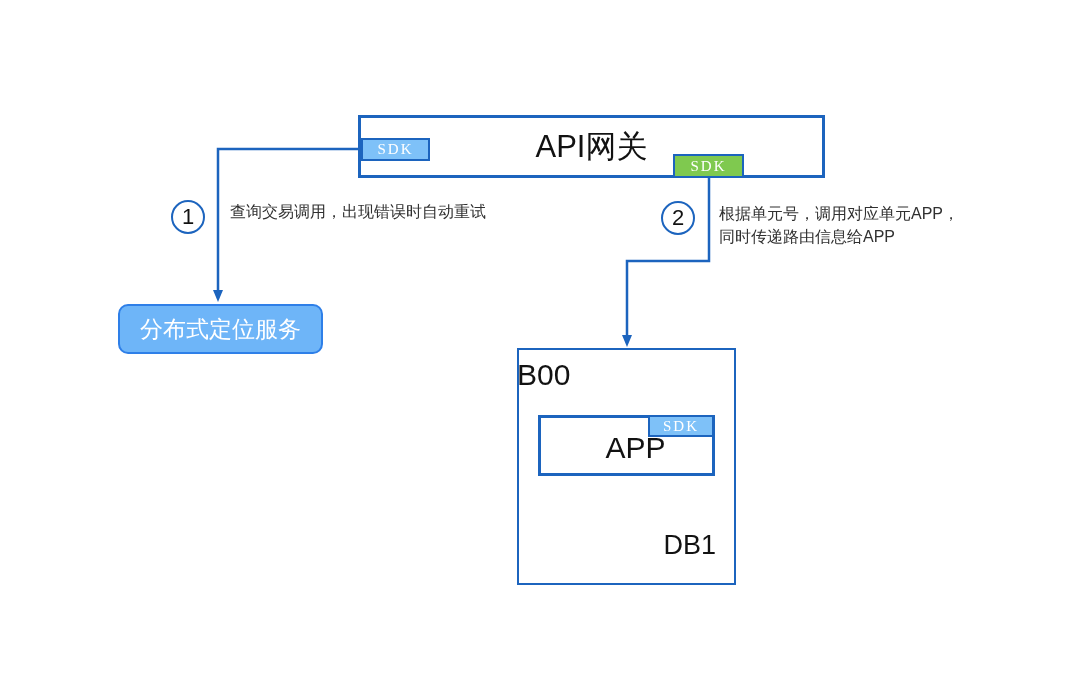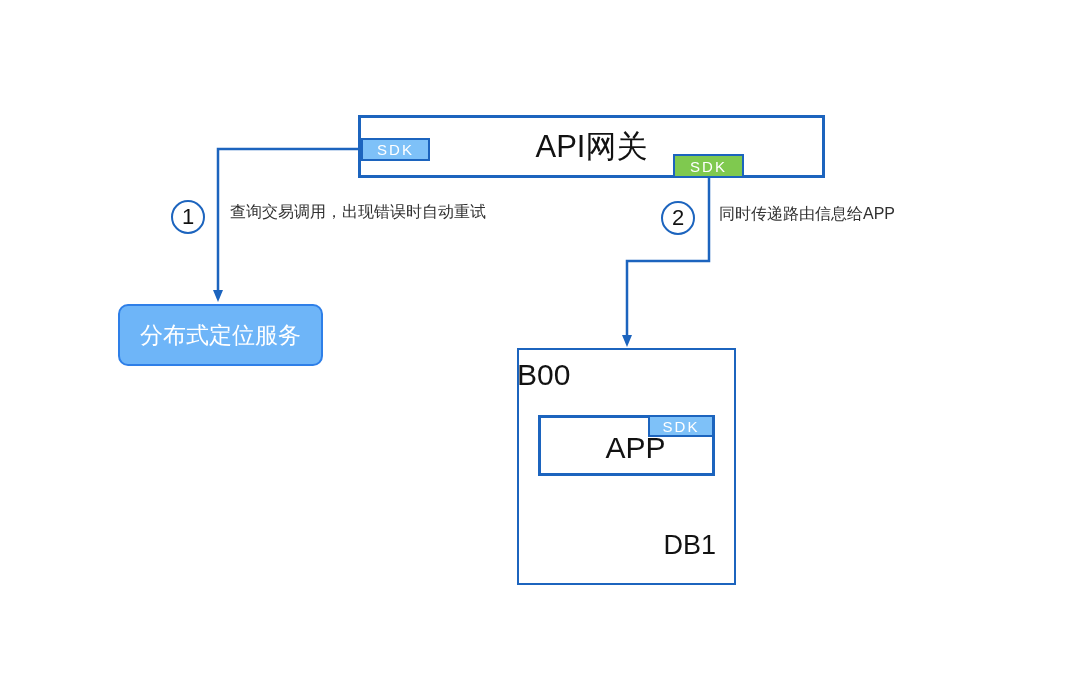--- a/index.html
+++ b/index.html
@@ -19,36 +19,36 @@
   .arrowhead{fill:var(--accent);}
   .cyl-stroke{stroke:var(--accent);stroke-width:2.5;}
 
   .box{position:absolute;background:#fff;border:3px solid var(--accent);box-sizing:border-box;z-index:2;}
   .api-box{left:358px;top:115px;width:467px;height:63px;}
   .api-title{position:absolute;left:358px;top:121px;width:467px;height:52px;z-index:3;
     display:flex;align-items:center;justify-content:center;font-size:31px;color:#121212;}
 
   .sdk-tag{position:absolute;z-index:4;box-sizing:border-box;border:2px solid var(--accent);
     display:flex;align-items:center;justify-content:center;
-    color:var(--label-white);font-size:15px;letter-spacing:2px;}
+    color:var(--label-white);font-size:15px;letter-spacing:2px;font-family:Liberation Serif, serif;}
   .sdk-left{left:361px;top:138px;width:69px;height:23px;background:var(--sdk-blue);}
   .sdk-green{left:673px;top:154px;width:71px;height:24px;background:var(--sdk-green);}
   .sdk-app{left:648px;top:415px;width:66px;height:22px;background:var(--sdk-blue);}
 
   .step-circle{position:absolute;z-index:3;width:34px;height:34px;border-radius:50%;
     border:2px solid var(--accent);box-sizing:border-box;background:#fff;
     display:flex;align-items:center;justify-content:center;
     font-size:22px;color:#121212;}
   .step1-circle{left:171px;top:200px;}
   .step2-circle{left:661px;top:201px;}
   .step-text{position:absolute;z-index:3;color:var(--text-dark);font-size:16px;line-height:23px;white-space:nowrap;}
   .step1-text{left:230px;top:200px;}
   .step2-text{left:719px;top:202px;}
 
-  .service-box{position:absolute;z-index:3;left:118px;top:304px;width:205px;height:62px;
+  .service-box{position:absolute;z-index:3;left:118px;top:304px;width:205px;height:50px;
     box-sizing:border-box;background:var(--service-fill);border:2.5px solid var(--service-border);
     border-radius:10px;display:flex;align-items:center;justify-content:center;
     color:var(--label-white);font-size:23px;white-space:nowrap;}
 
   .b00-box{left:517px;top:348px;width:219px;height:237px;border-width:2.5px;}
   .b00-title{position:absolute;z-index:3;left:517px;top:358px;width:219px;
     font-size:30px;color:#121212;}
   .app-box{left:538px;top:415px;width:177px;height:61px;z-index:3;}
   .app-title{position:absolute;z-index:4;left:538px;top:431px;width:195px;text-align:center;
     font-size:30px;color:#121212;}
@@ -84,20 +84,21 @@
   <div class="api-title">API网关</div>
 
   <div class="sdk-tag sdk-left">SDK</div>
   <div class="sdk-tag sdk-green">SDK</div>
 
   <div class="step-circle step1-circle">1</div>
   <div class="step-text step1-text">查询交易调用，出现错误时自动重试</div>
 
   <div class="step-circle step2-circle">2</div>
   <div class="step-text step2-text">
+    <div>根据单元号，调用对应单元APP，</div>
     <div>同时传递路由信息给APP</div>
   </div>
 
   <div class="service-box">分布式定位服务</div>
 
   <div class="box b00-box"></div>
   <div class="b00-title">B00</div>
 
   <div class="box app-box"></div>
   <div class="sdk-tag sdk-app">SDK</div>

